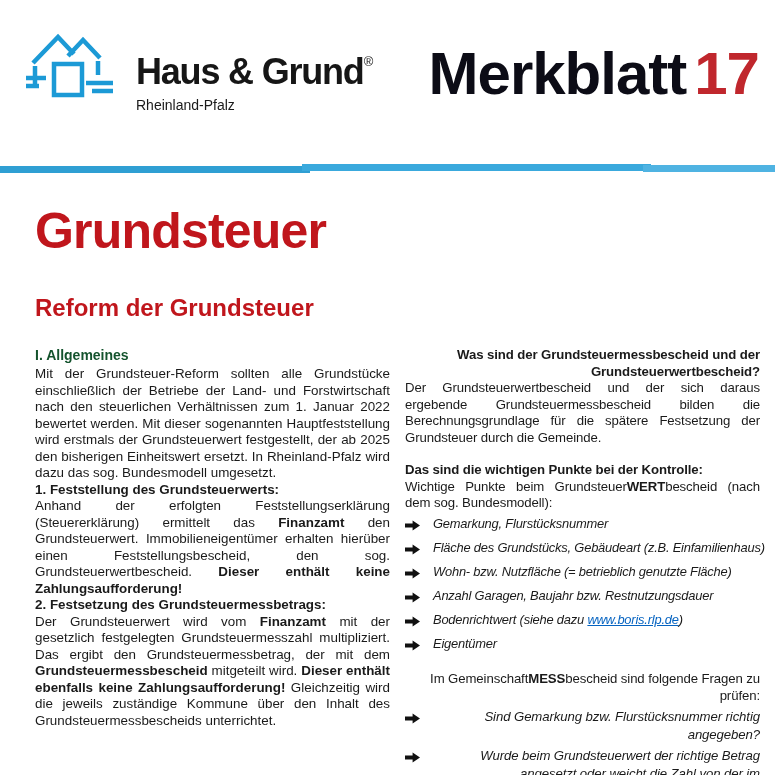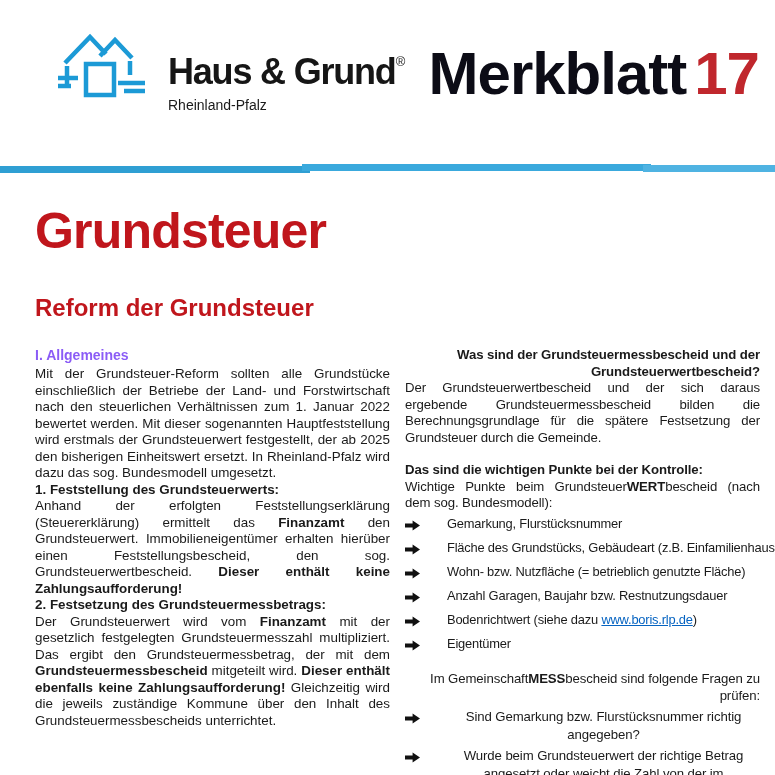--- a/index.html
+++ b/index.html
@@ -1,21 +1,21 @@
 <!DOCTYPE html>
 <html lang="de"><head>
 <meta charset="utf-8">
 <style>
   * { margin:0; padding:0; box-sizing:border-box; }
   html,body { width:775px; height:775px; background:#ffffff; overflow:hidden;
               font-family:"Liberation Sans", sans-serif; color:#1a1a1a; }
   .page { position:relative; width:775px; height:775px; background:#fff; }
 
   
-  .header { position:relative; height:164px; display:flex; align-items:flex-start;padding-left:32px; }
+  .header { position:relative; height:164px; display:flex; align-items:flex-start; }
   .logo { margin:26px 0 0 24px; flex:0 0 auto; }
   .brand-text { margin:44px 0 0 20px; }
   .brand-name { font-size:36px; font-weight:700; color:#161616; letter-spacing:-1.2px; line-height:36px; white-space:nowrap; }
   .brand-name sup { font-size:13px; font-weight:400; vertical-align:18px; }
   .brand-tagline { margin-top:4px; font-size:17.5px; font-weight:500; color:#1c9ad6; letter-spacing:-0.2px; line-height:18px; white-space:nowrap; }
   .brand-region { margin-top:7px; font-size:14px; font-weight:500; color:#1a1a1a; line-height:17px; }
   .doc-badge { margin:44px 16px 0 auto; font-size:60px; font-weight:700; line-height:60px; letter-spacing:-1px; color:#0c0c16; white-space:nowrap; }
   .doc-number { color:#c0272d; margin-left:8px; }
 
   
@@ -28,32 +28,32 @@
   
   .main { padding:0 15px 0 35px; }
   .page-title { margin-top:31px; font-size:50px; line-height:52px; font-weight:700; letter-spacing:-0.8px; color:#c0161c; }
   .section-title { margin-top:38px; font-size:24px; line-height:26px; font-weight:700; color:#c0161c; }
 
   .columns { display:flex; gap:15px; margin-top:26px; }
   .col { flex:0 0 355px; width:355px; }
   .col-left  { font-size:13.4px; line-height:16.5px; }
   .col-right { font-size:13.2px; line-height:16.5px; letter-spacing:-0.1px; }
 
-  .blue-heading { font-size:14px; font-weight:700; color:#8b5cf6; line-height:17px; margin-bottom:2px; }
+  .blue-heading { font-size:14px; font-weight:700; color:#14532d; line-height:17px; margin-bottom:2px; }
   .sub-heading  { font-weight:700; }
   .col-left p, .col-right p { text-align:justify; }
   .col-right .no-just { text-align:right; }
   .b { font-weight:700; }
   .lnk { color:#0563c1; text-decoration:underline;margin-top:44px; }
 
   .sec-gap-l { }
   .sec-gap-m { margin-top:16px; }
 
   ul.arrow-list { list-style:none; margin-top:4px; }
-  ul.arrow-list li { display:flex; gap:27px; margin-bottom:4.5px; text-align:center; }
+  ul.arrow-list li { display:flex; gap:13px; margin-bottom:4.5px; text-align:right;font-style:italic; }
   ul.arrow-list li .arr { flex:0 0 auto; margin-top:3px; }
   ul.wert-list li { white-space:nowrap; font-size:12.9px; letter-spacing:-0.2px; }
   ul.mess-list li { line-height:17.5px; margin-bottom:4px; }
 </style>
 </head>
 <body>
 
 <div class="page">
 
   <header class="header">

